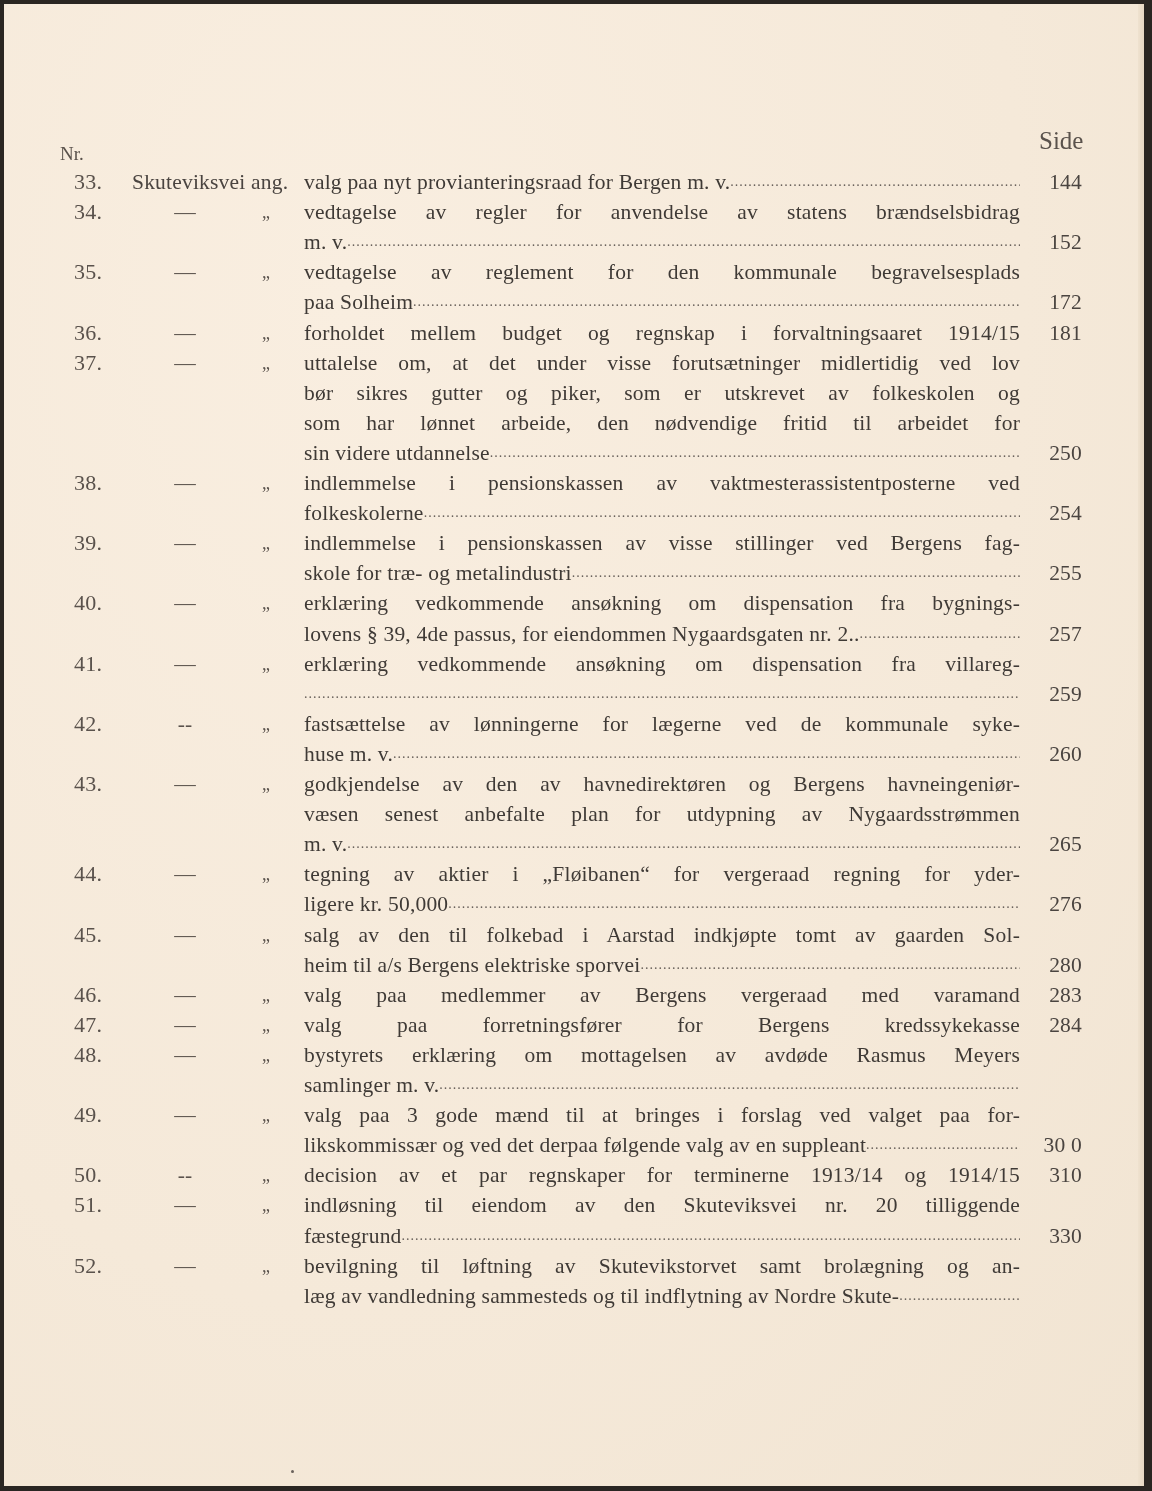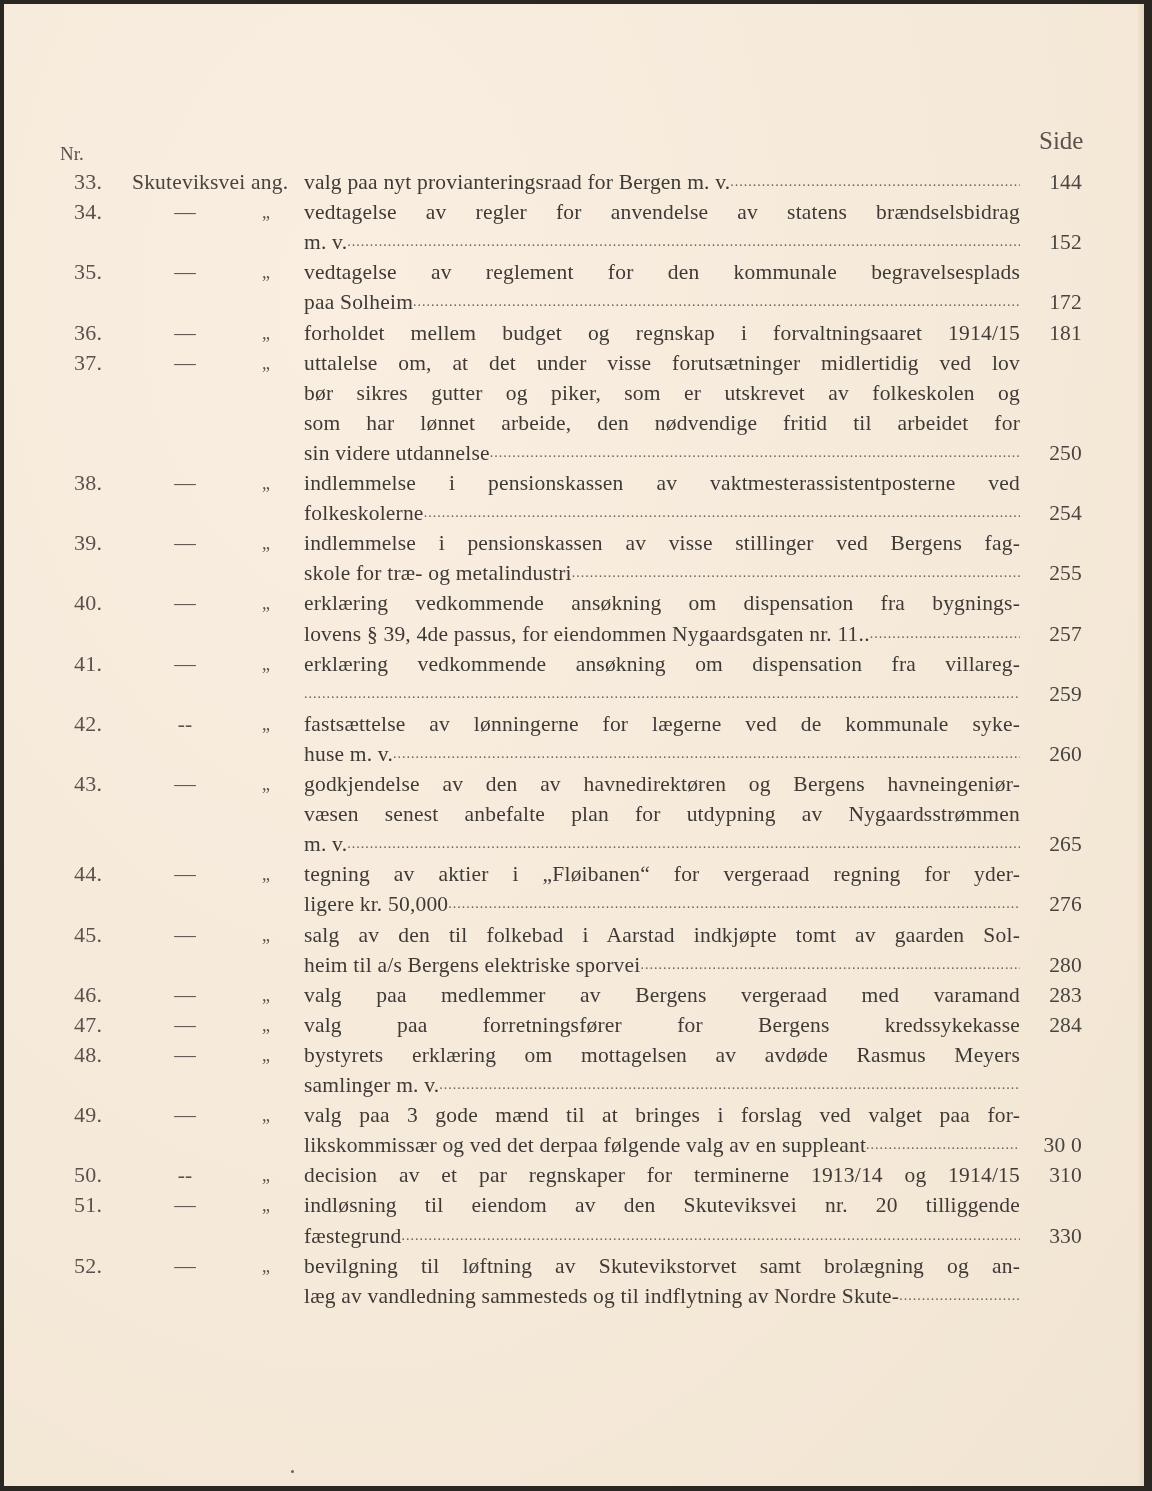--- a/index.html
+++ b/index.html
@@ -153,21 +153,21 @@
       </div>
       <div>
         <div class="line" style="top: 584.4px; left: 0px; width: 100%;">
           <span class="nr">40.</span>
           <span class="dash">—</span>
           <span class="quote">„</span>
           <span class="text">erklæring vedkommende ansøkning om dispensation fra bygnings-</span>
         </div>
         <div class="line" style="top: 614.5px; left: 0px; width: 100%;">
           <span class="text last">
-            <span class="t">lovens § 39, 4de passus, for eiendommen Nygaardsgaten nr. 11..</span>
+            <span class="t">lovens § 39, 4de passus, for eiendommen Nygaardsgaten nr. 2..</span>
             <span class="dots">........................................................................................................................................................................................................</span>
           </span>
           <span class="pg">257</span>
         </div>
       </div>
       <div>
         <div class="line" style="top: 644.6px; left: 0px; width: 100%;">
           <span class="nr">41.</span>
           <span class="dash">—</span>
           <span class="quote">„</span>

